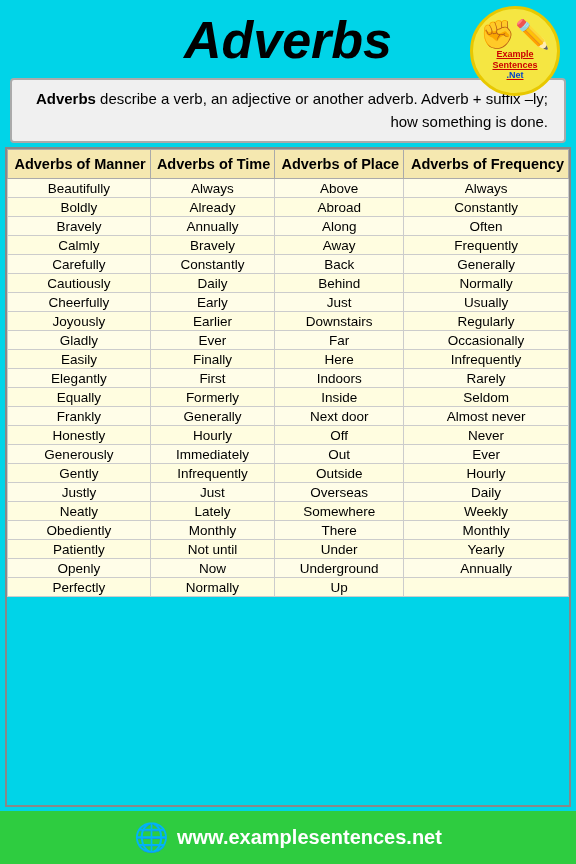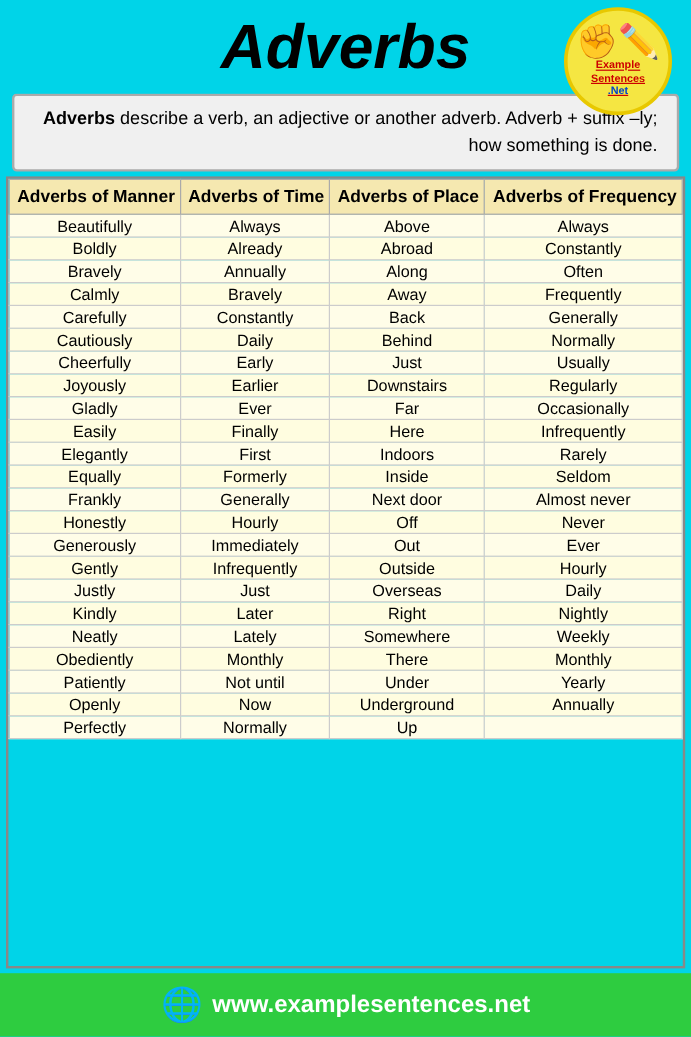--- a/index.html
+++ b/index.html
@@ -262,26 +262,20 @@
           <td>Outside</td>
           <td>Hourly</td>
         </tr>
         <tr>
           <td>Justly</td>
           <td>Just</td>
           <td>Overseas</td>
           <td>Daily</td>
         </tr>
         <tr>
-          <td>Kindly</td>
-          <td>Later</td>
-          <td>Right</td>
-          <td>Nightly</td>
-        </tr>
-        <tr>
           <td>Neatly</td>
           <td>Lately</td>
           <td>Somewhere</td>
           <td>Weekly</td>
         </tr>
         <tr>
           <td>Obediently</td>
           <td>Monthly</td>
           <td>There</td>
           <td>Monthly</td>

